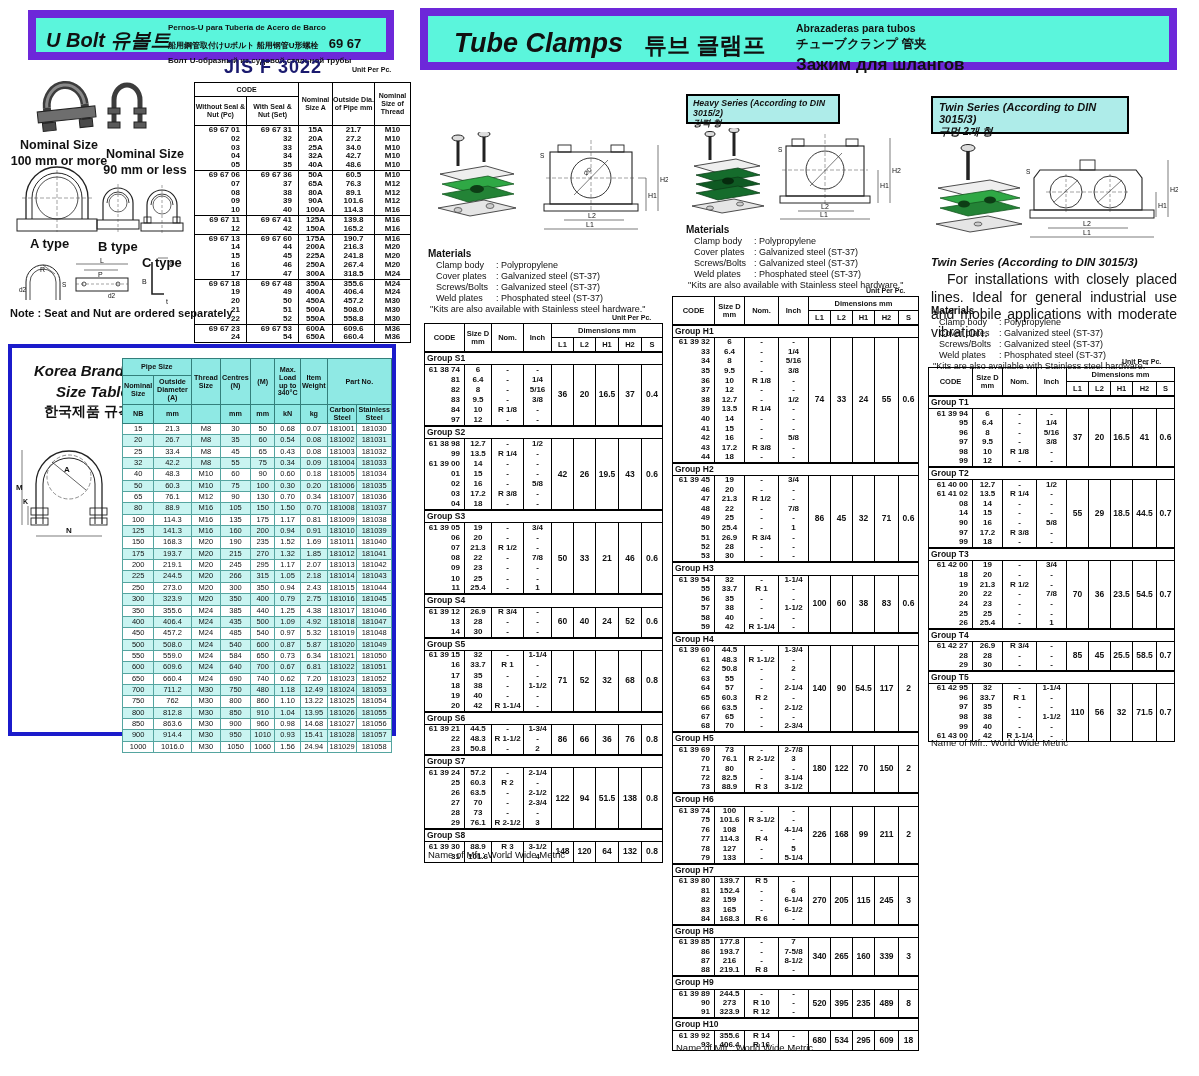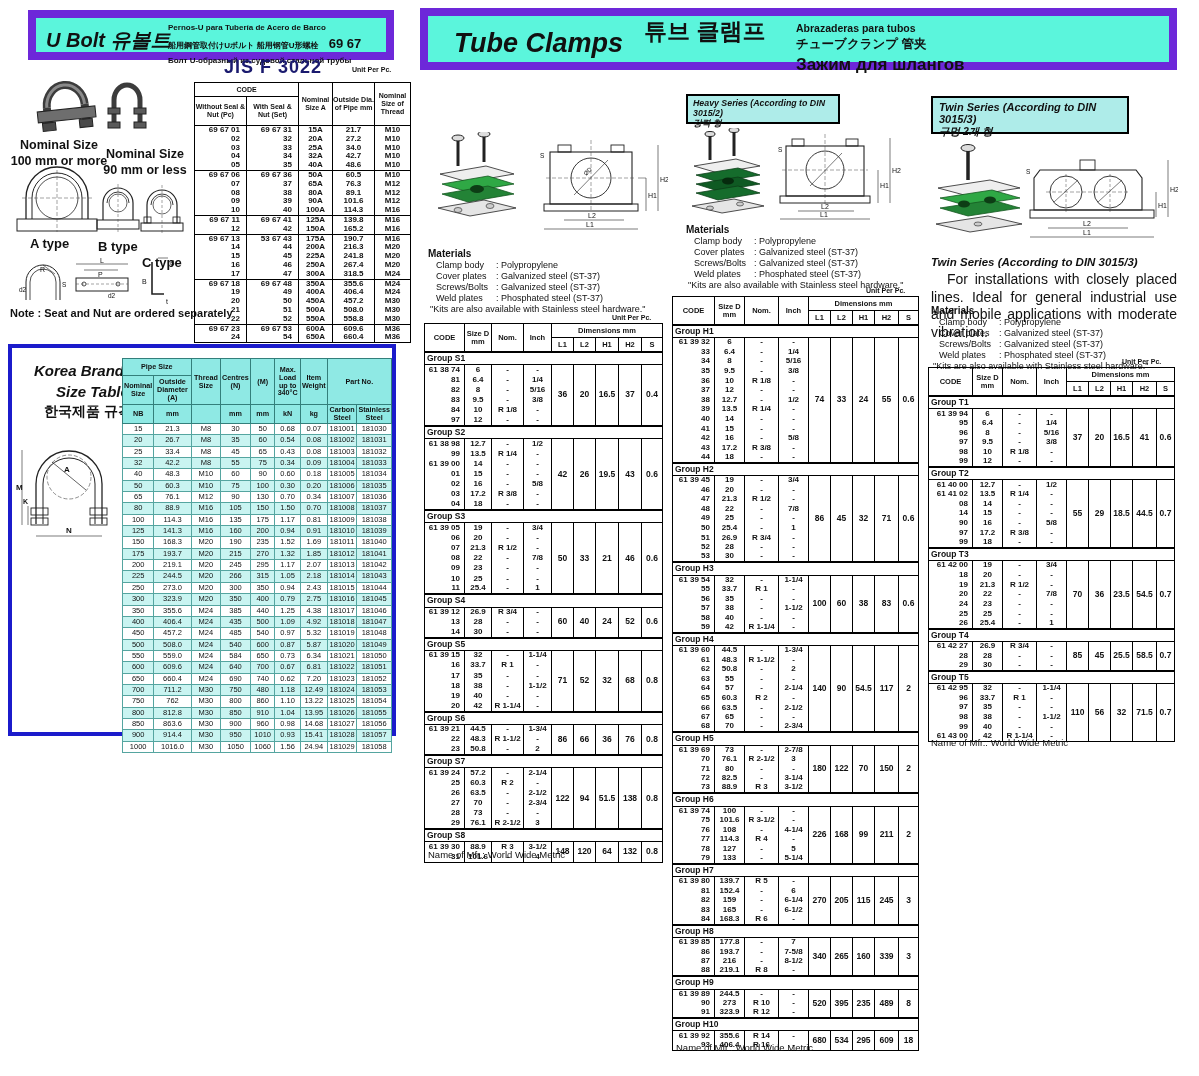--- a/index.html
+++ b/index.html
@@ -257,21 +257,21 @@
           </tr>
           <tr>
             <td class="r">12</td>
             <td class="r">42</td>
             <td>150A</td>
             <td>165.2</td>
             <td>M16</td>
           </tr>
           <tr class="gstart">
             <td class="r">69 67 13</td>
-            <td class="r">53 67 43</td>
+            <td class="r">69 67 60</td>
             <td>175A</td>
             <td>190.7</td>
             <td>M16</td>
           </tr>
           <tr>
             <td class="r">14</td>
             <td class="r">44</td>
             <td>200A</td>
             <td>216.3</td>
             <td>M20</td>
@@ -736,21 +736,21 @@
               <td>181029</td>
               <td>181058</td>
             </tr>
           </tbody>
         </table>
       </div>
   </div>
 
   <div class="abs cyan-box" style="left:420px;top:8px;width:757px;height:62px;">
     <div class="abs bi" style="left:26px;top:12px;font-size:27px;">Tube Clamps</div>
-    <div class="abs" style="left:216px;top:0;font-size:23px;font-weight:bold;">튜브 클램프</div>
+    <div class="abs" style="left:216px;top:14px;font-size:23px;font-weight:bold;">튜브 클램프</div>
     <div class="abs" style="left:368px;top:5px;line-height:1.4;">
       <div style="font-size:10.5px;font-weight:bold;">Abrazaderas para tubos</div>
       <div style="font-size:12.5px;font-weight:bold;">チューブクランプ   管夹</div>
       <div style="font-size:17px;font-weight:bold;">Зажим для шлангов</div>
     </div>
   </div>
 
   <svg class="abs" style="left:428px;top:132px;" width="240" height="104" viewBox="0 0 240 104">
     <line x1="30" y1="6" x2="30" y2="34" stroke="#222" stroke-width="3"></line>
       <ellipse cx="30" cy="6" rx="6" ry="3" fill="#ddd" stroke="#222"></ellipse>

